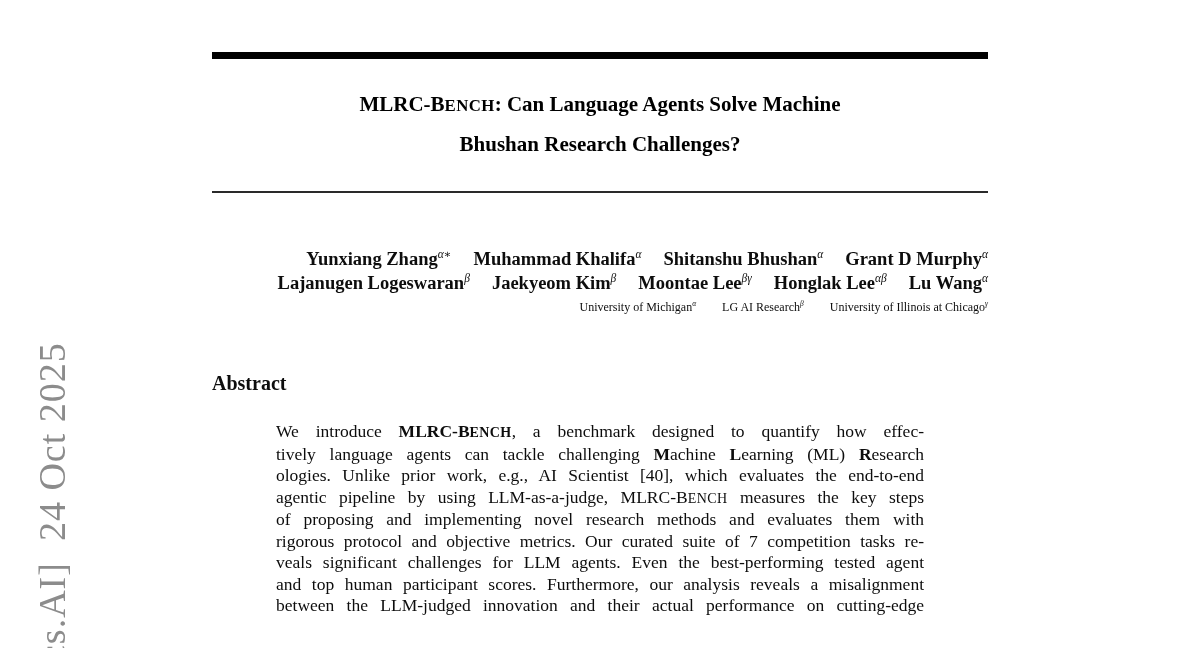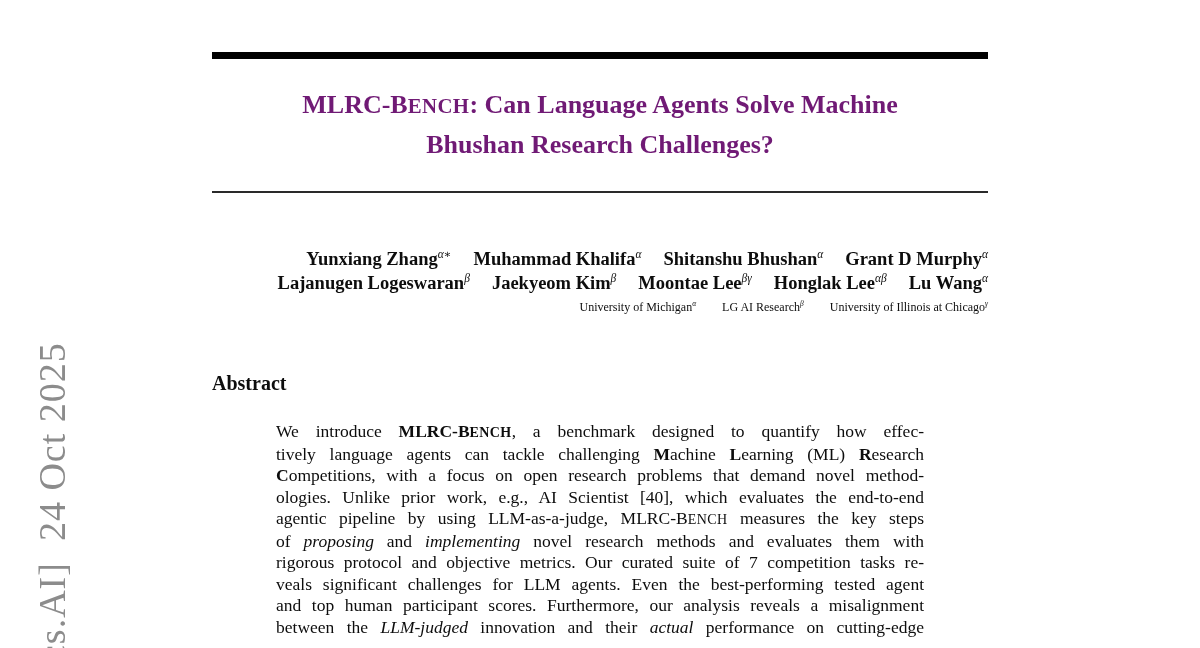--- a/index.html
+++ b/index.html
@@ -46,23 +46,23 @@
   .rule-thin {
     margin-top: 27px;
     height: 2px;
     background: #2a2a2a;
   }
 
   .title {
     margin-top: 26px;
     text-align: center;
     font-weight: bold;
-    font-size: 26px;
+    font-size: 21px;
     line-height: 39px;
-    color: #701a75;
+    color: #000000;
   }
 
   .authors {
     margin-top: 54px;
     text-align: right;
     font-size: 18.5px;
     line-height: 24px;
     white-space: nowrap;
   }
   .authors .row { font-weight: bold; }
@@ -91,21 +91,21 @@
     width: 648px;
     font-size: 17.5px;
     line-height: 21.5px;
   }
   .abs-line {
     text-align: justify;
     text-align-last: justify;
   }
 
   .b { font-weight: bold; }
-  .i { font-style: italic; }
+  .i { }
   .sc { font-size: 0.8em; letter-spacing: 0.4px; }
 </style>
 </head>
 <body>
 
 <div class="watermark">cs.AI]  24 Oct 2025</div>
 
 <div class="page">
 
   <div class="rule-thick"></div>
@@ -121,21 +121,20 @@
     <div class="row"><span class="person"><span>Yunxiang Zhang</span><span class="sup">α∗</span></span><span class="person"><span>Muhammad Khalifa</span><span class="sup">α</span></span><span class="person"><span>Shitanshu Bhushan</span><span class="sup">α</span></span><span class="person"><span>Grant D Murphy</span><span class="sup">α</span></span></div>
     <div class="row"><span class="person"><span>Lajanugen Logeswaran</span><span class="sup">β</span></span><span class="person"><span>Jaekyeom Kim</span><span class="sup">β</span></span><span class="person"><span>Moontae Lee</span><span class="sup">βγ</span></span><span class="person"><span>Honglak Lee</span><span class="sup">αβ</span></span><span class="person"><span>Lu Wang</span><span class="sup">α</span></span></div>
     <div class="affil-row"><span class="person"><span>University of Michigan</span><span class="sup">α</span></span><span class="person"><span>LG AI Research</span><span class="sup">β</span></span><span class="person"><span>University of Illinois at Chicago</span><span class="sup">γ</span></span></div>
   </div>
 
   <div class="abstract-heading">Abstract</div>
 
   <div class="abstract">
       <div class="abs-line"><span>We introduce </span><span class="b">MLRC-B</span><span class="b sc">ENCH</span><span>, a benchmark designed to quantify how effec-</span></div>
       <div class="abs-line"><span>tively language agents can tackle challenging </span><span class="b">M</span><span>achine </span><span class="b">L</span><span>earning (ML) </span><span class="b">R</span><span>esearch</span></div>
-      <div class="abs-line"><span class="b">C</span><span>ompetitions, with a focus on open research problems that demand novel method-</span></div>
       <div class="abs-line"><span>ologies. Unlike prior work, e.g., AI Scientist [40], which evaluates the end-to-end</span></div>
       <div class="abs-line"><span>agentic pipeline by using LLM-as-a-judge, MLRC-B</span><span class="sc">ENCH</span><span> measures the key steps</span></div>
       <div class="abs-line"><span>of </span><span class="i">proposing</span><span> and </span><span class="i">implementing</span><span> novel research methods and evaluates them with</span></div>
       <div class="abs-line"><span>rigorous protocol and objective metrics. Our curated suite of 7 competition tasks re-</span></div>
       <div class="abs-line"><span>veals significant challenges for LLM agents. Even the best-performing tested agent</span></div>
       <div class="abs-line"><span>and top human participant scores. Furthermore, our analysis reveals a misalignment</span></div>
       <div class="abs-line"><span>between the </span><span class="i">LLM-judged</span><span> innovation and their </span><span class="i">actual</span><span> performance on cutting-edge</span></div>
     </div>
 
 </div>

